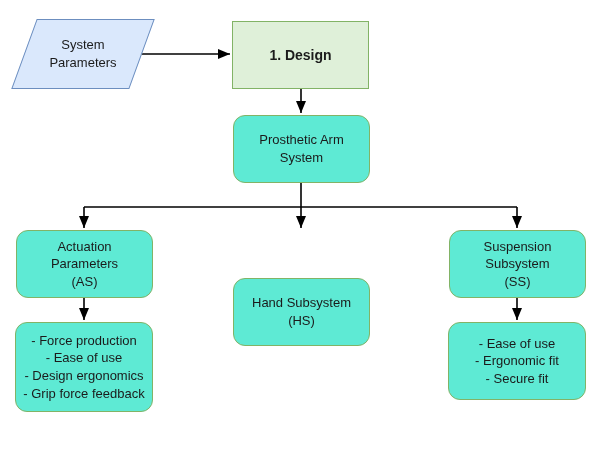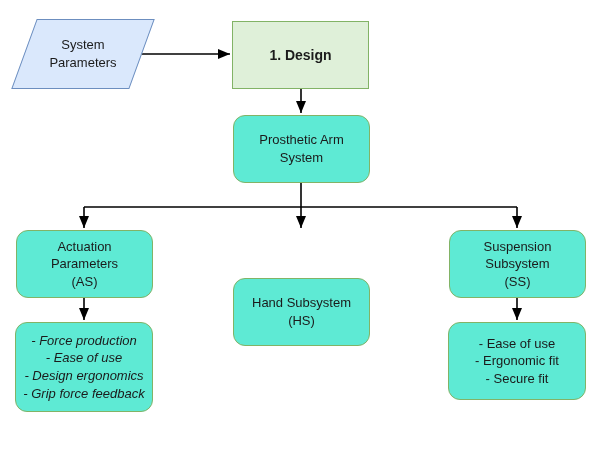--- a/index.html
+++ b/index.html
@@ -108,21 +108,21 @@
     <span>Hand Subsystem
 (HS)</span>
   </div>
 
   <div class="node rounded" style="left:449px; top:230px; width:137px; height:68px;">
     <span>Suspension
 Subsystem
 (SS)</span>
   </div>
 
-  <div class="node rounded" style="left:15px; top:322px; width:138px; height:90px;font-style:italic;">
+  <div class="node rounded" style="left:15px; top:322px; width:138px; height:90px;">
     <span>- Force production
 - Ease of use
 - Design ergonomics
 - Grip force feedback</span>
   </div>
 
 
   <div class="node rounded" style="left:448px; top:322px; width:138px; height:78px;">
     <span>- Ease of use
 - Ergonomic fit

